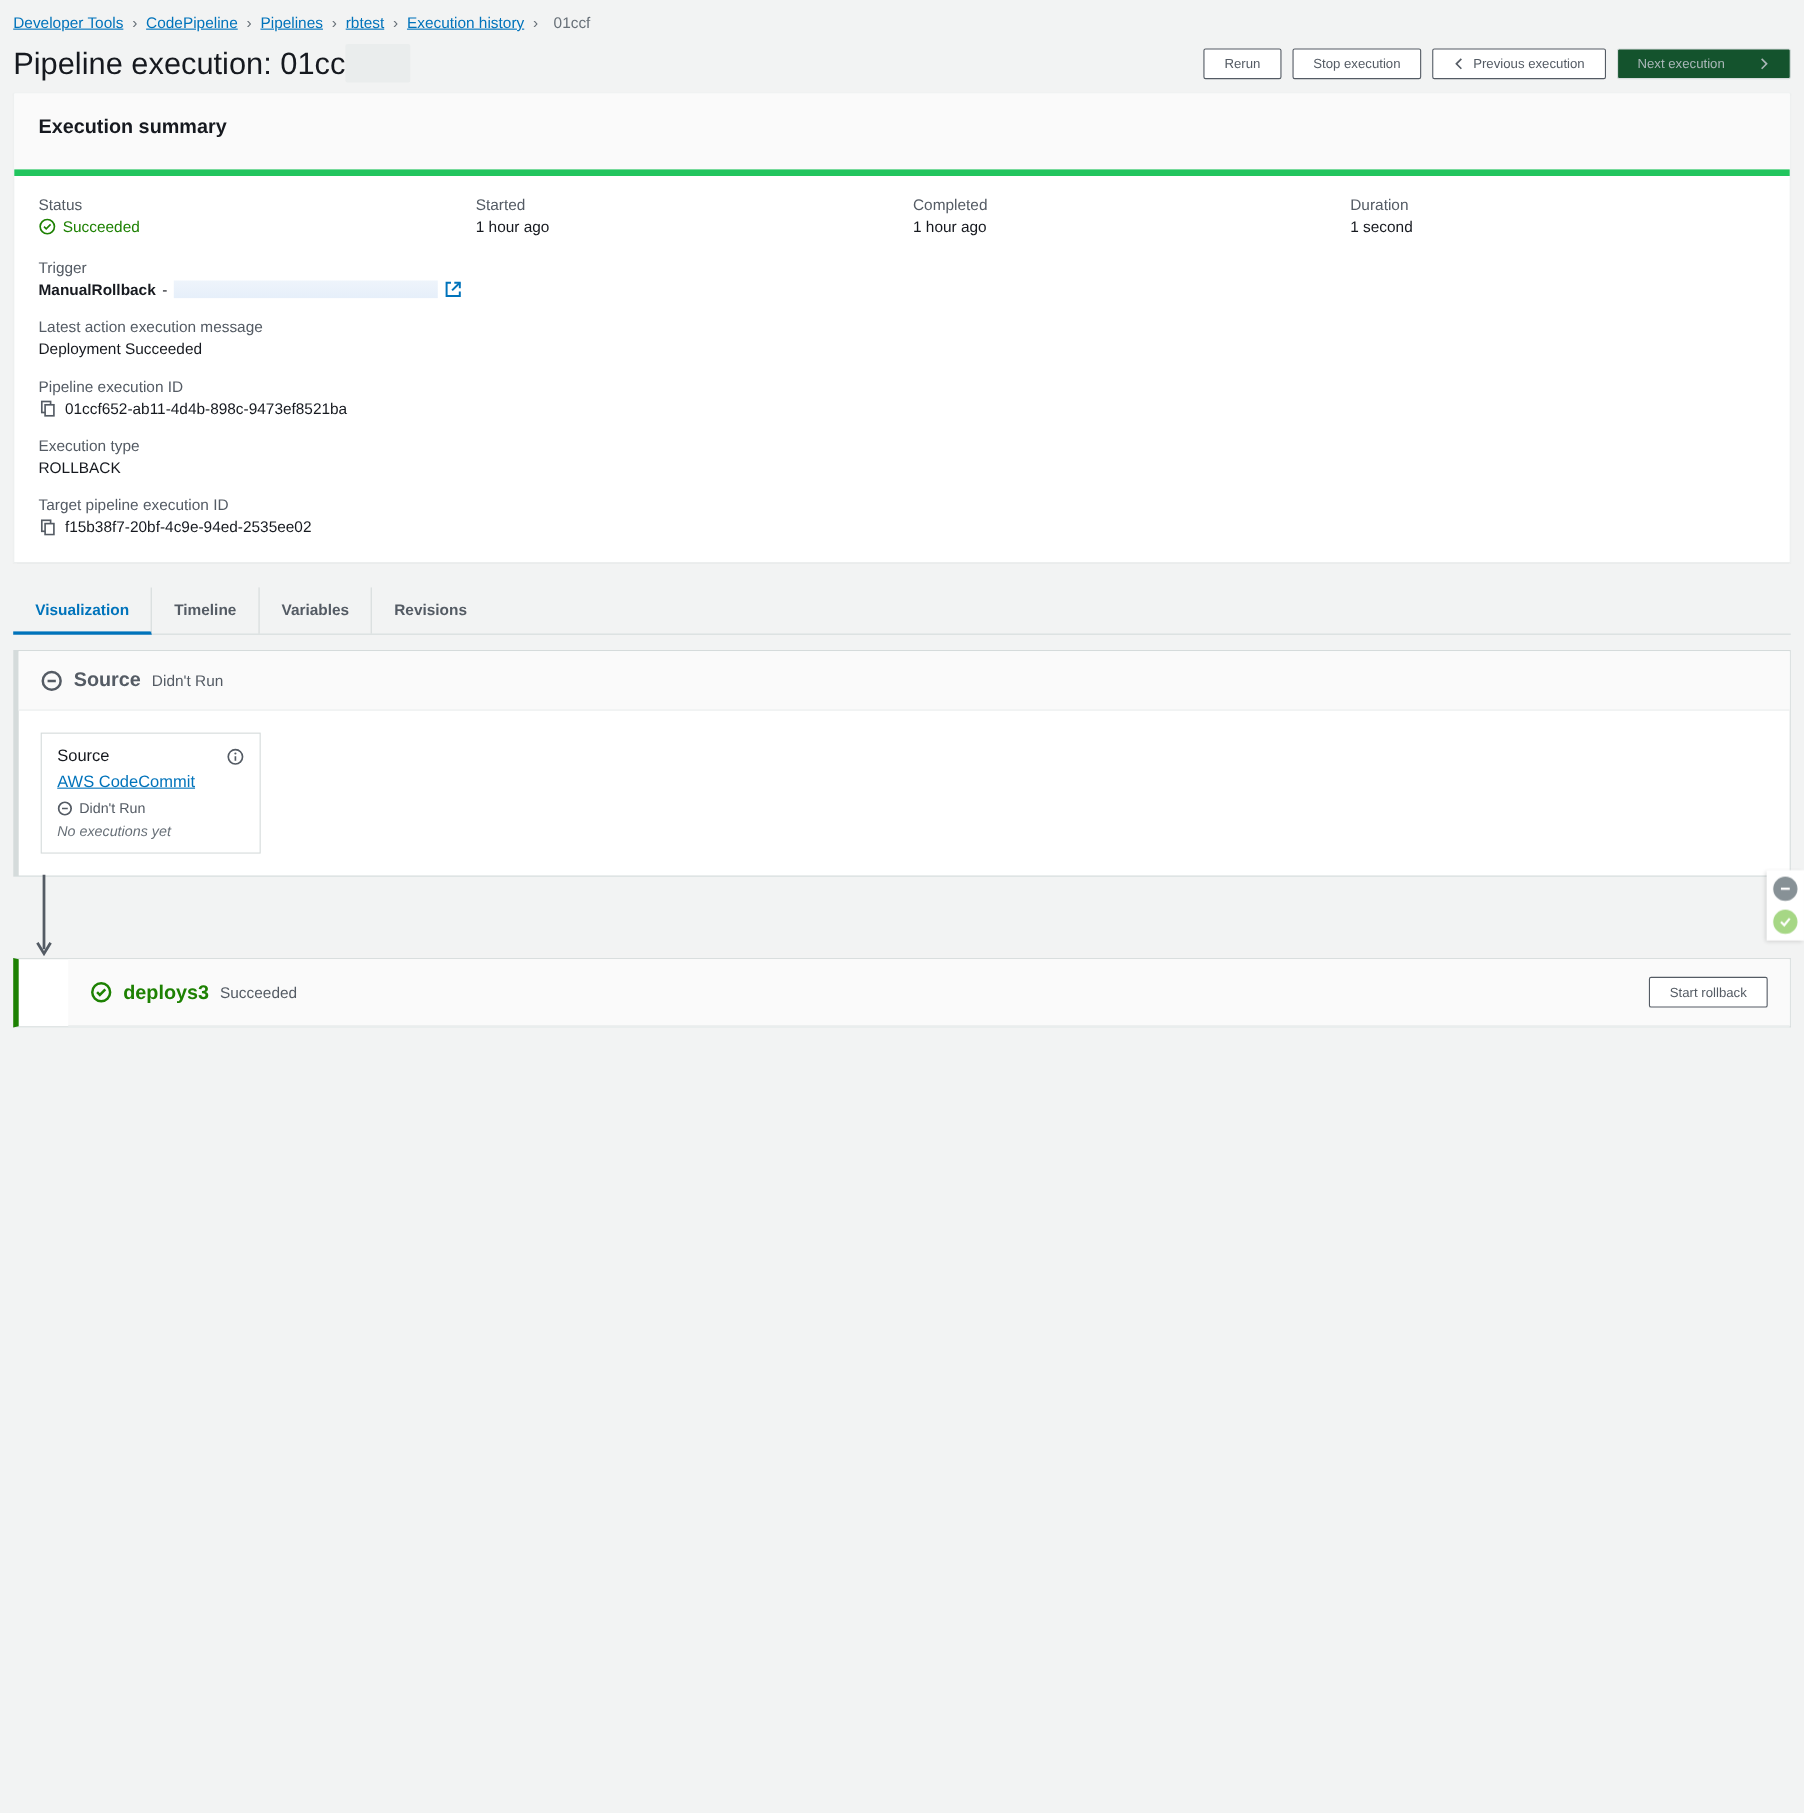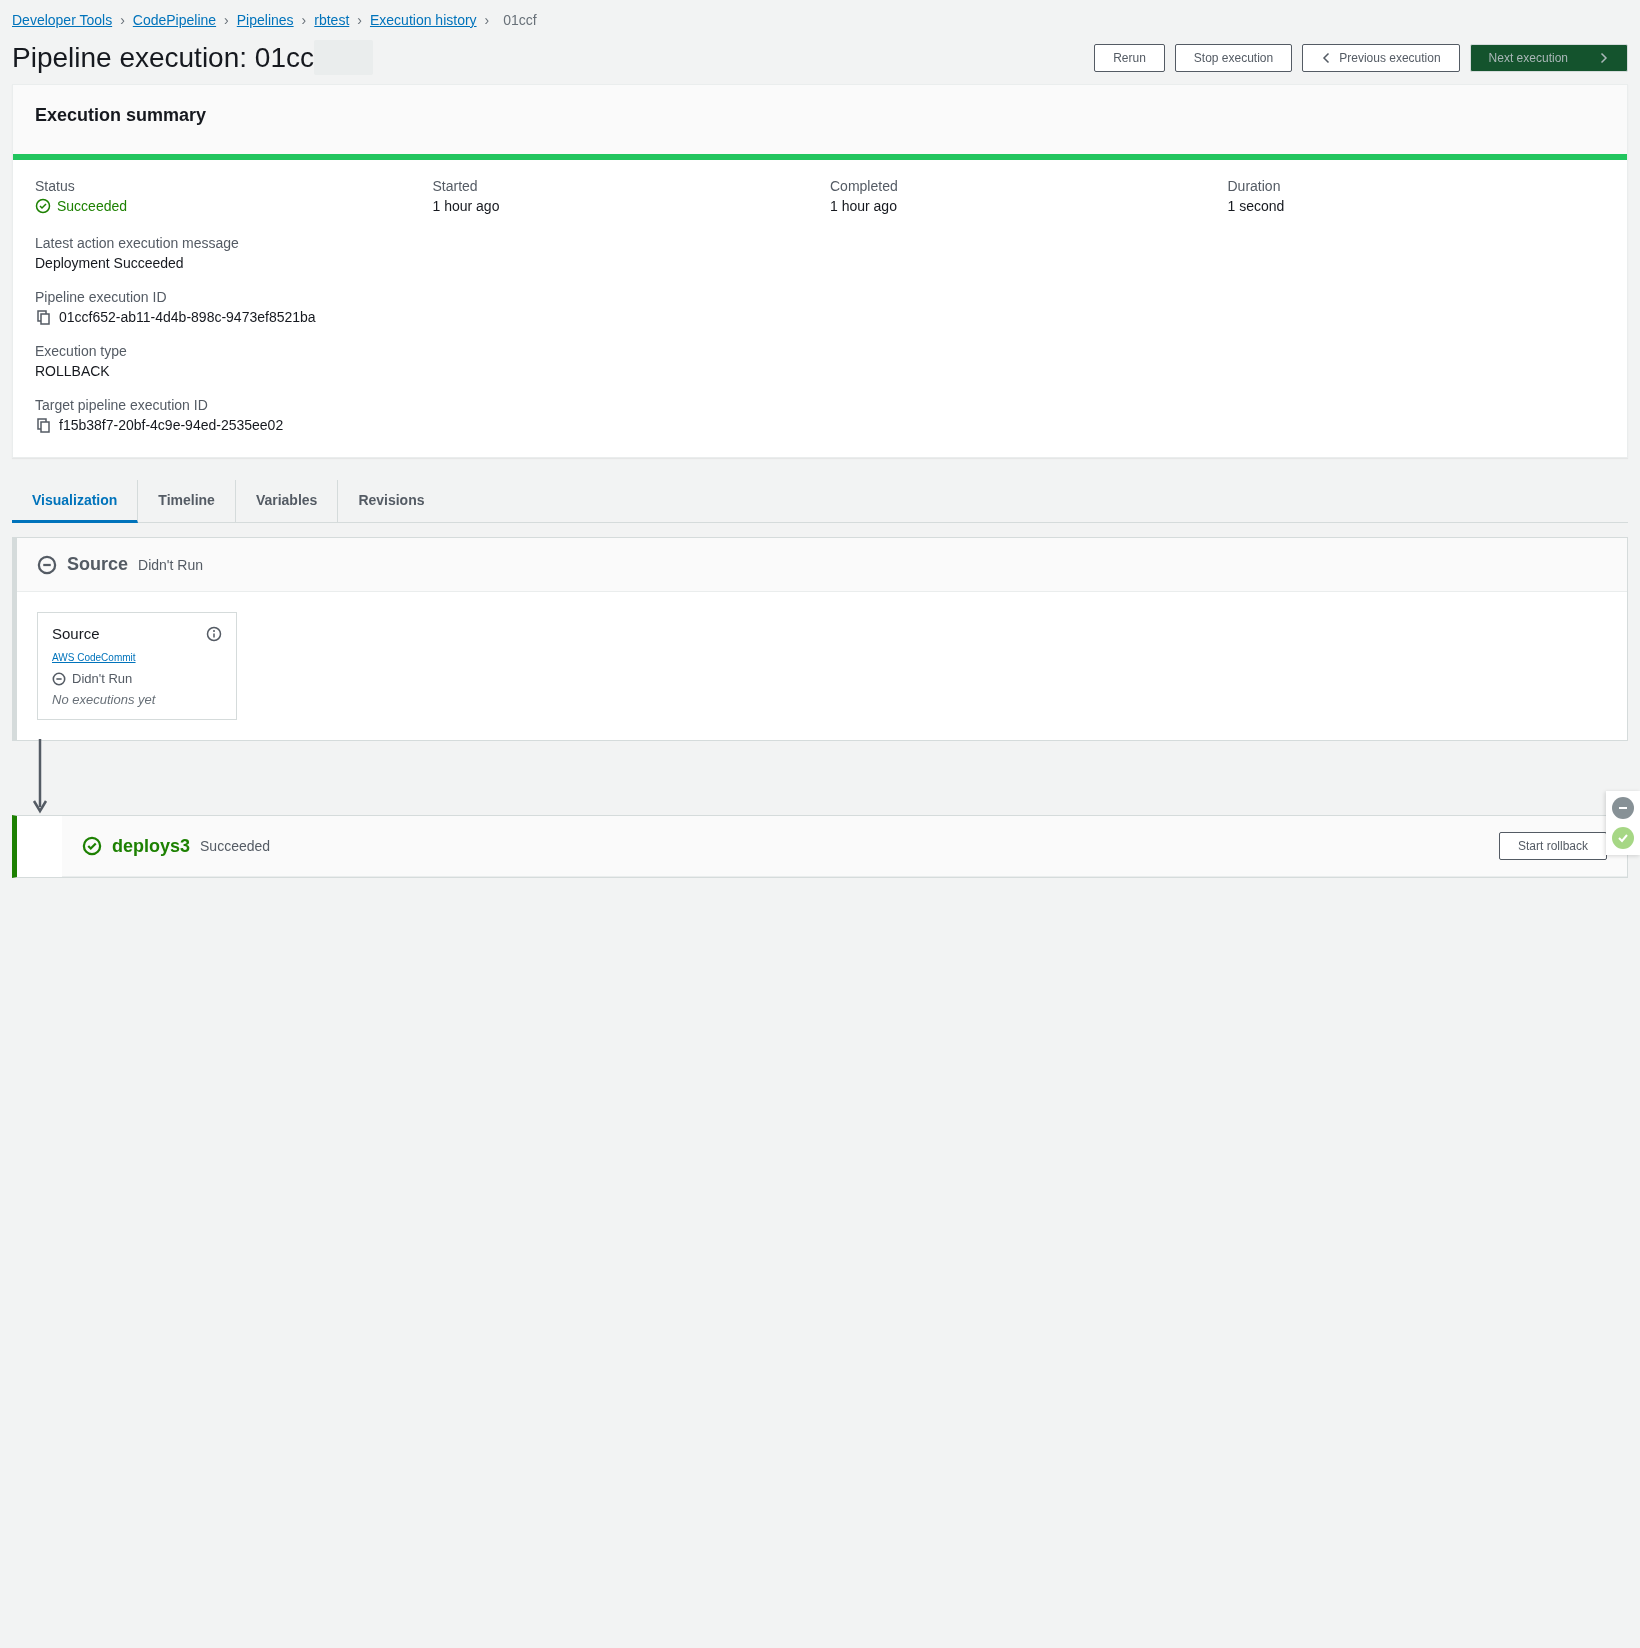--- a/index.html
+++ b/index.html
@@ -153,21 +153,21 @@
     border:1px solid #d5dbdb;
     width: 200px;
     padding: 12px 14px;
   }
   .action-card .action-title {
     display:flex; justify-content:space-between; align-items:center;
     font-size:15px;
     margin-bottom:6px;
   }
   .action-card .provider {
-    color:#0073bb; font-size:10px; text-decoration:underline;
+    color:#0073bb; font-size:15px; text-decoration:underline;
     display:inline-block; margin-bottom:8px;
   }
   .action-card .action-status {
     color:#545b64; font-size:13px; display:flex; align-items:center; gap:6px; margin-bottom:6px;
   }
   .action-card .detail { color:#687078; font-style:italic; font-size:13px; }
 
   .arrow-connector {
     margin-left: 18px;
     height: 74px;
@@ -259,20 +259,33 @@
       <div>
         <div class="field-label">Completed</div>
         <div class="field-value">1 hour ago</div>
       </div>
       <div>
         <div class="field-label">Duration</div>
         <div class="field-value">1 second</div>
       </div>
     </div>
 
+    <div class="section-block">
+      <div class="field-label">Trigger</div>
+      <div class="trigger-row">
+        <b>ManualRollback</b>
+        <span> - </span>
+        <span class="trigger-link-mask"></span>
+        <svg class="icon-svg" width="16" height="16" viewBox="0 0 16 16">
+            <path d="M6 2 H2 V14 H14 V10" fill="none" stroke="#0073bb" stroke-width="1.8"></path>
+            <path d="M9 2 H14 V7" fill="none" stroke="#0073bb" stroke-width="1.8"></path>
+            <path d="M14 2 L7 9" fill="none" stroke="#0073bb" stroke-width="1.8"></path>
+          </svg>
+      </div>
+    </div>
 
     <div class="section-block">
       <div class="field-label">Latest action execution message</div>
       <div class="field-value">Deployment Succeeded</div>
     </div>
 
     <div class="section-block">
       <div class="field-label">Pipeline execution ID</div>
       <div class="copy-row">
         <svg class="icon-svg" width="16" height="16" viewBox="0 0 16 16">

